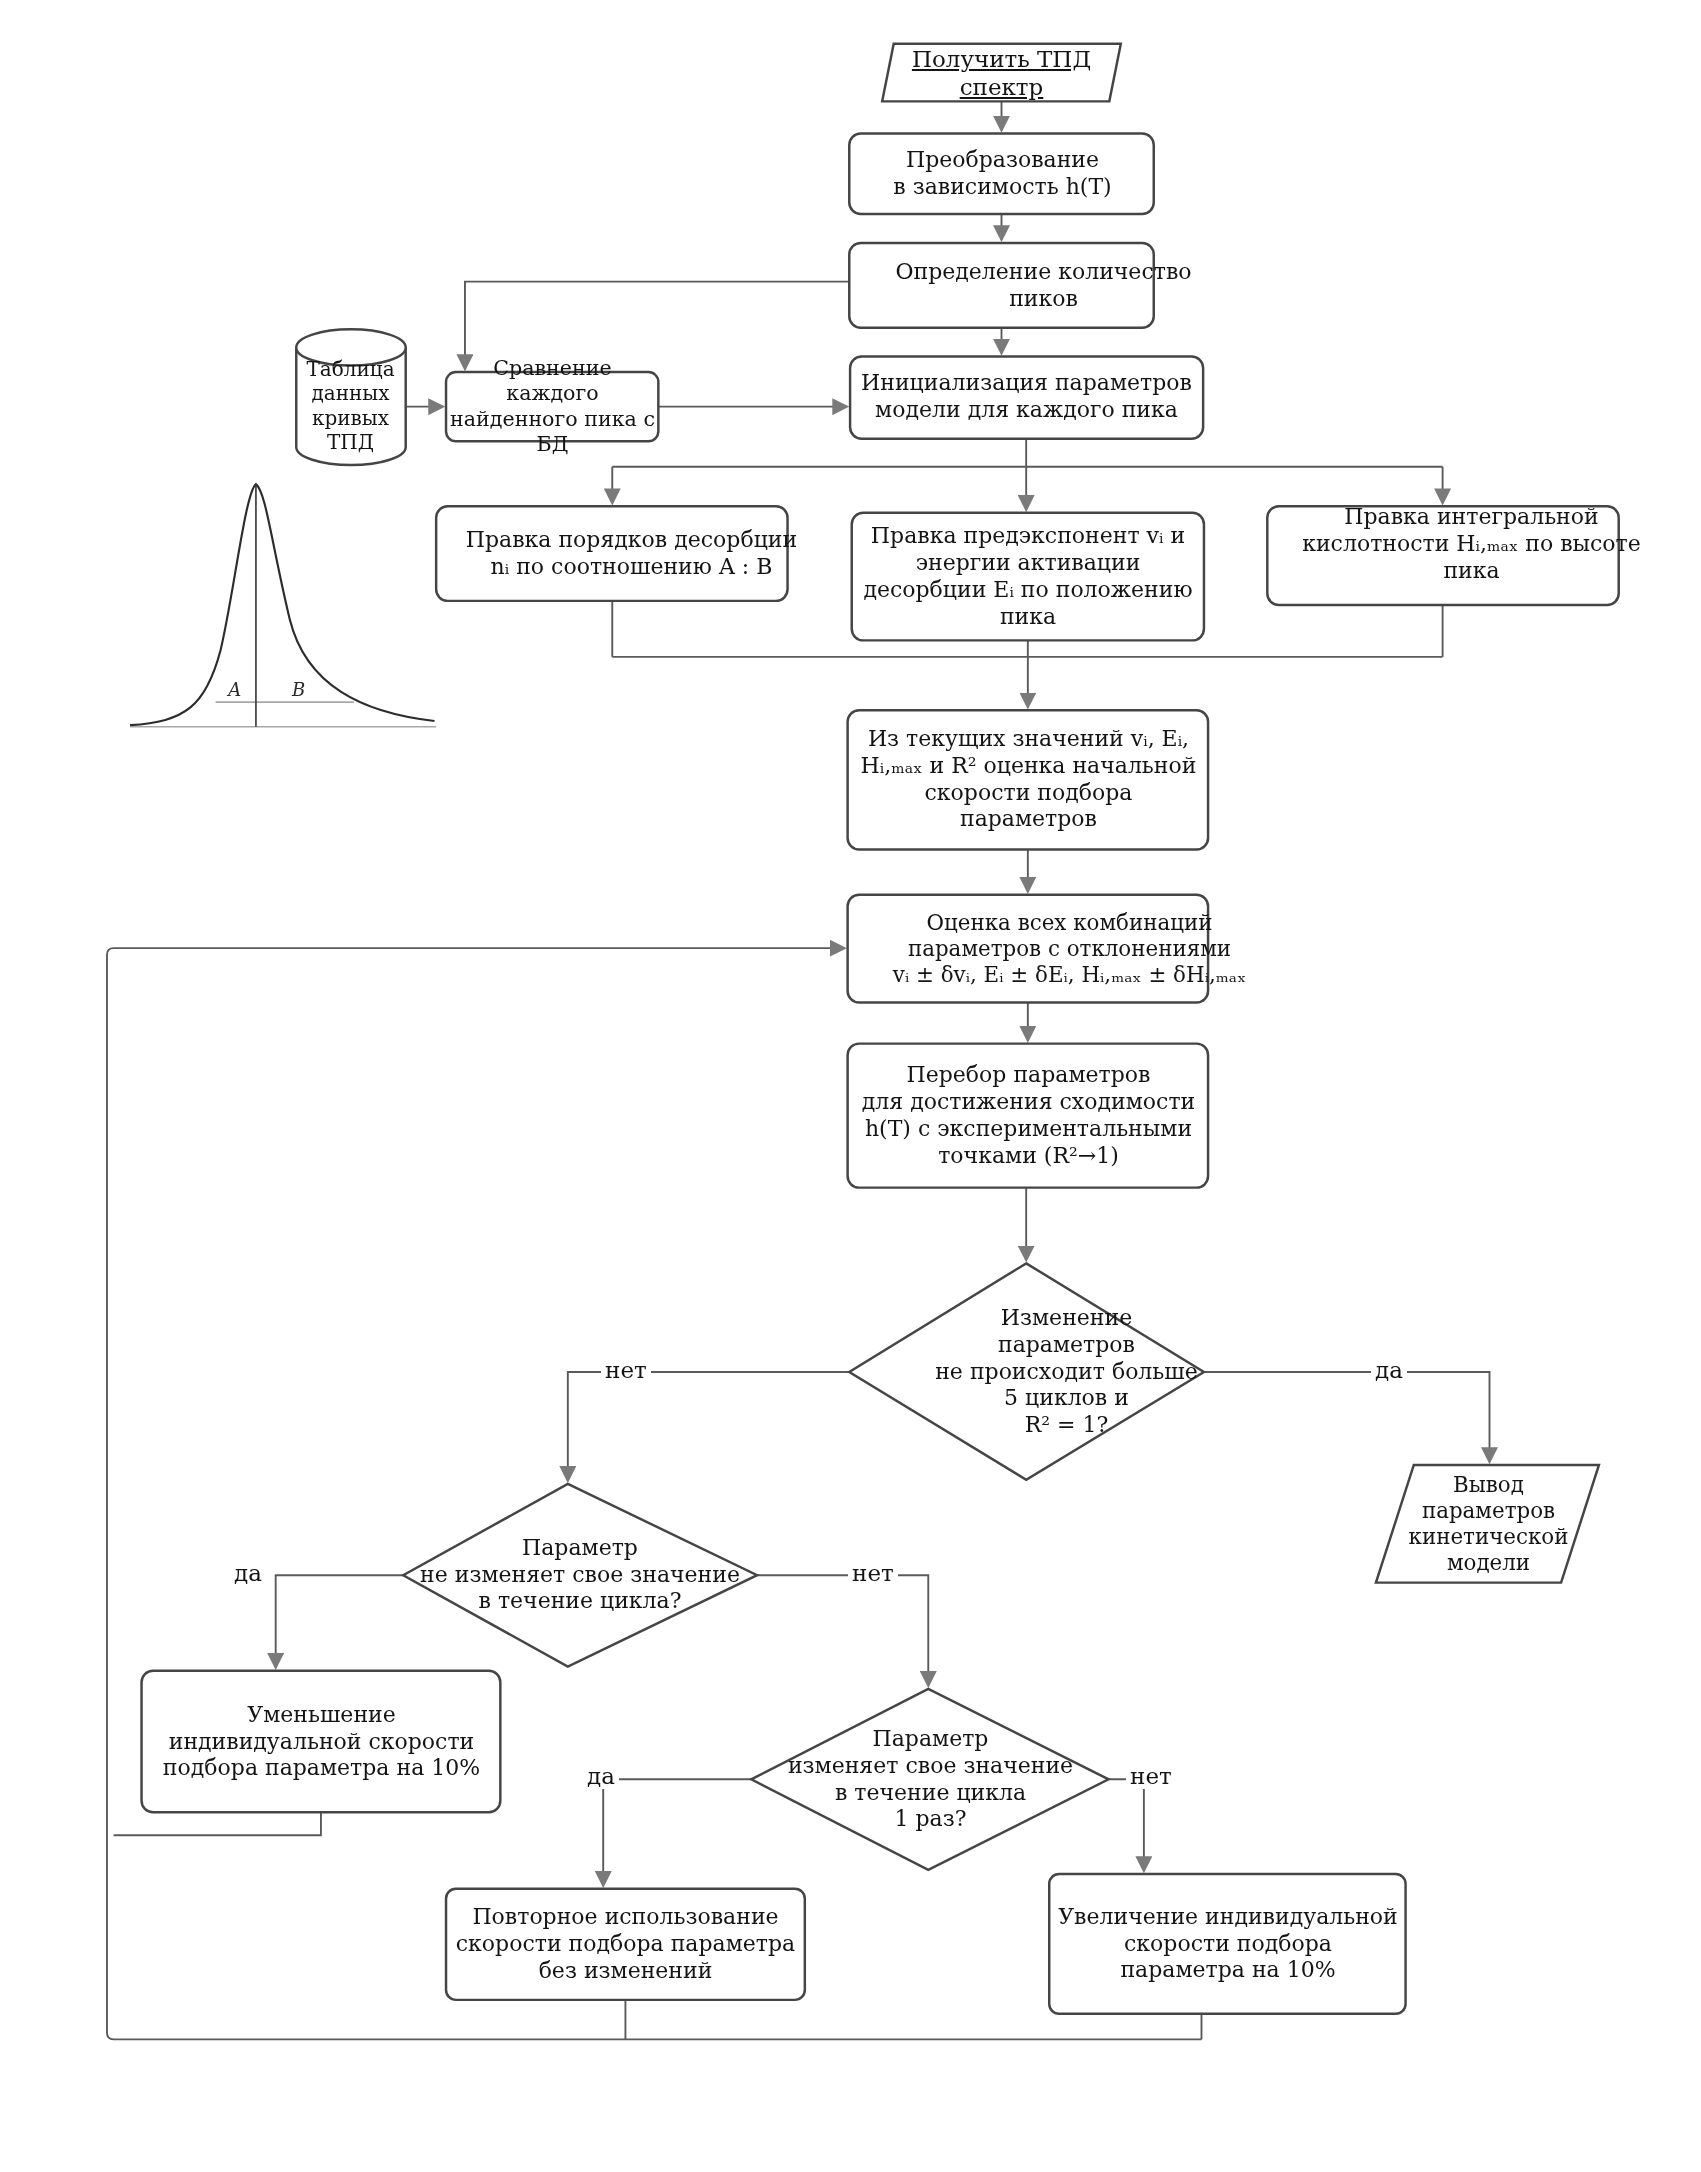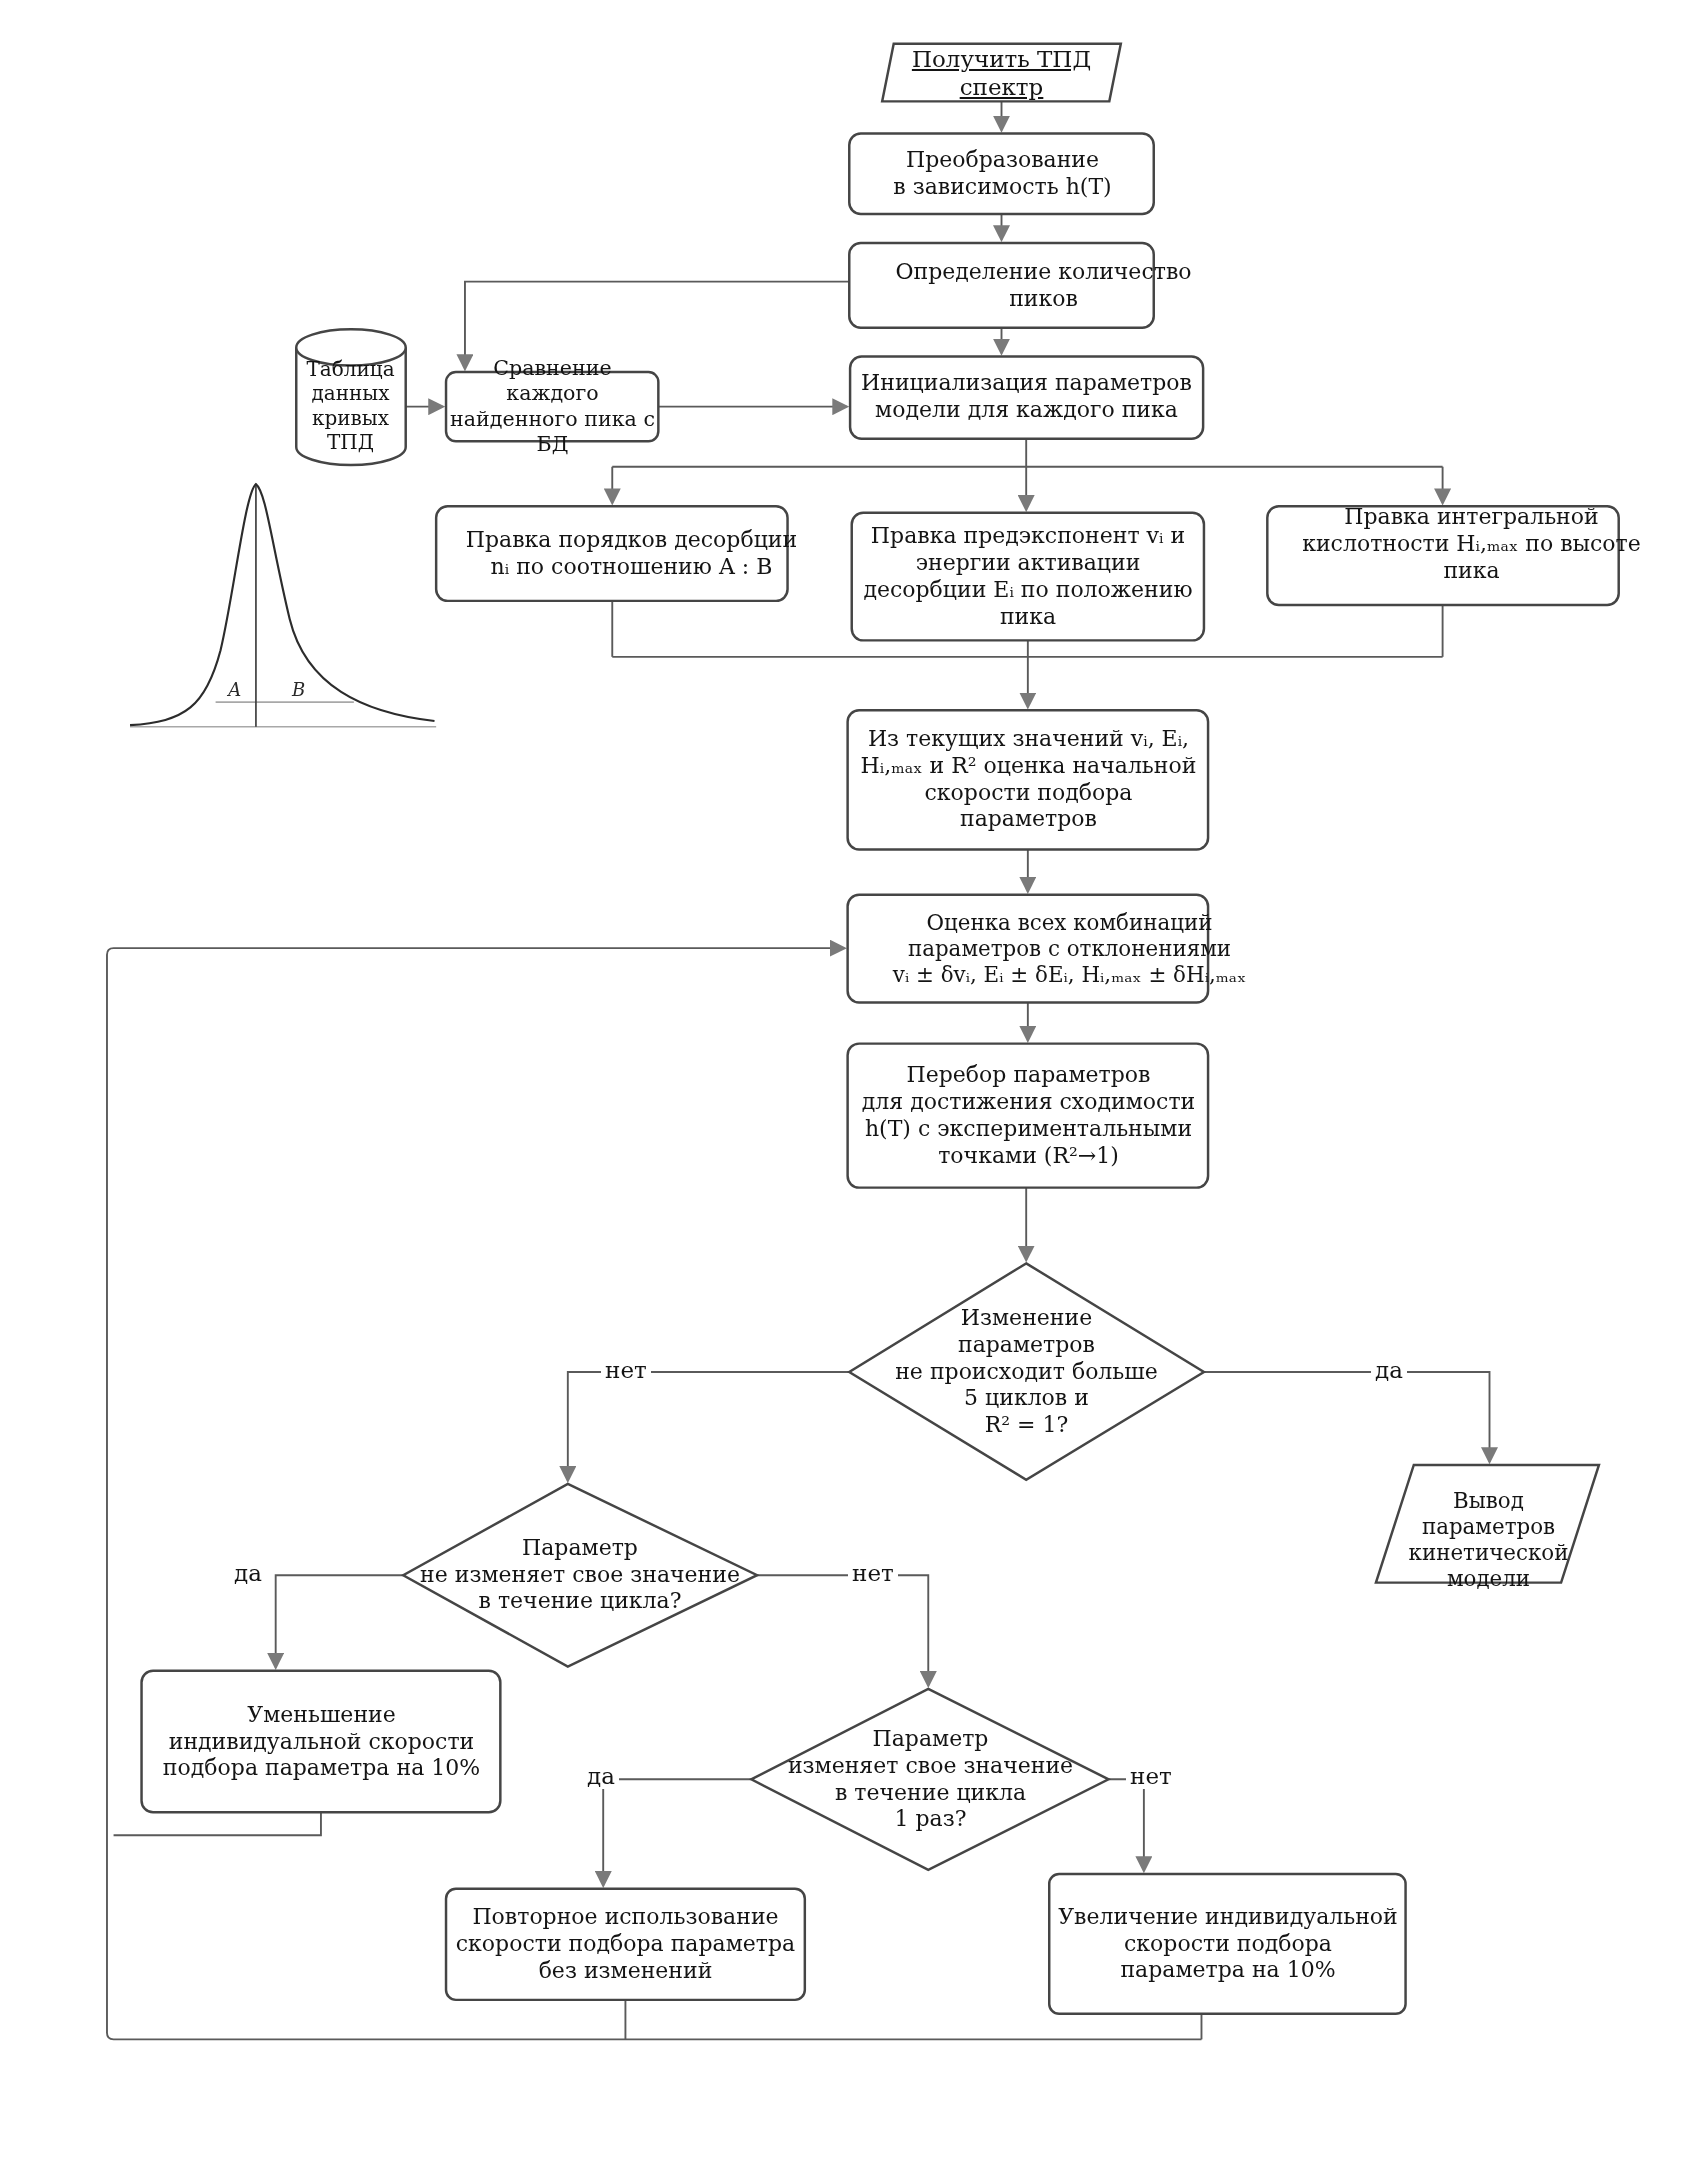--- a/index.html
+++ b/index.html
@@ -134,26 +134,26 @@
 Hᵢ,ₘₐₓ и R² оценка начальной
 скорости подбора
 параметров</div>
 <div class="lbl" style="left:848px;top:895px;width:361px;height:108px;font-size:21.4px;padding-left:41px;">Оценка всех комбинаций
 параметров с отклонениями
 vᵢ ± δvᵢ, Eᵢ ± δEᵢ, Hᵢ,ₘₐₓ ± δHᵢ,ₘₐₓ</div>
 <div class="lbl" style="left:848px;top:1044px;width:361px;height:144px;">Перебор параметров
 для достижения сходимости
 h(T) с экспериментальными
 точками (R²→1)</div>
-<div class="lbl" style="left:866px;top:1272px;width:321px;height:200px;">Изменение
+<div class="lbl" style="left:906px;top:1272px;width:321px;height:200px;">Изменение
 параметров
 не происходит больше
 5 циклов и
 R² = 1?</div>
-<div class="lbl out" style="left:1385px;top:1465px;width:207px;height:118px;margin-top:16px;">Вывод
+<div class="lbl out" style="left:1385px;top:1465px;width:207px;height:118px;">Вывод
 параметров
 кинетической
 модели</div>
 <div class="lbl" style="left:403px;top:1492px;width:354px;height:166px;">Параметр
 не изменяет свое значение
 в течение цикла?</div>
 <div class="lbl" style="left:142px;top:1671px;width:359px;height:142px;">Уменьшение
 индивидуальной скорости
 подбора параметра на 10%</div>
 <div class="lbl" style="left:752px;top:1697px;width:357px;height:165px;">Параметр

